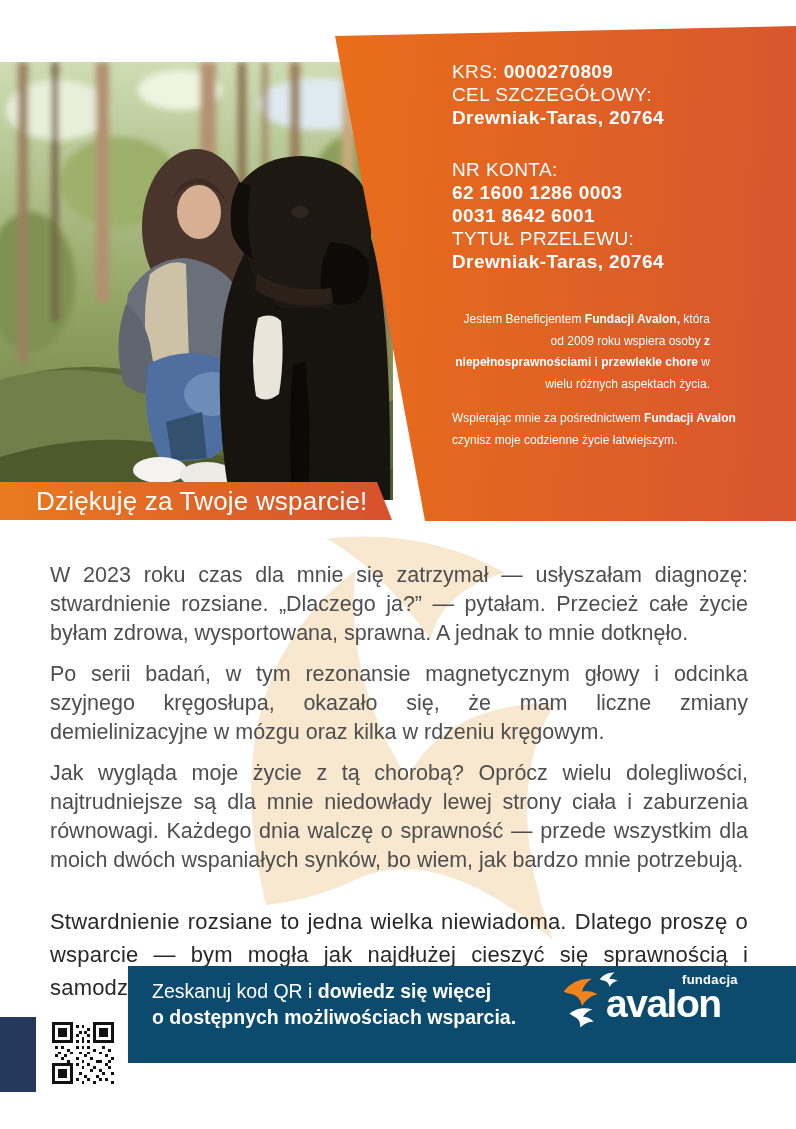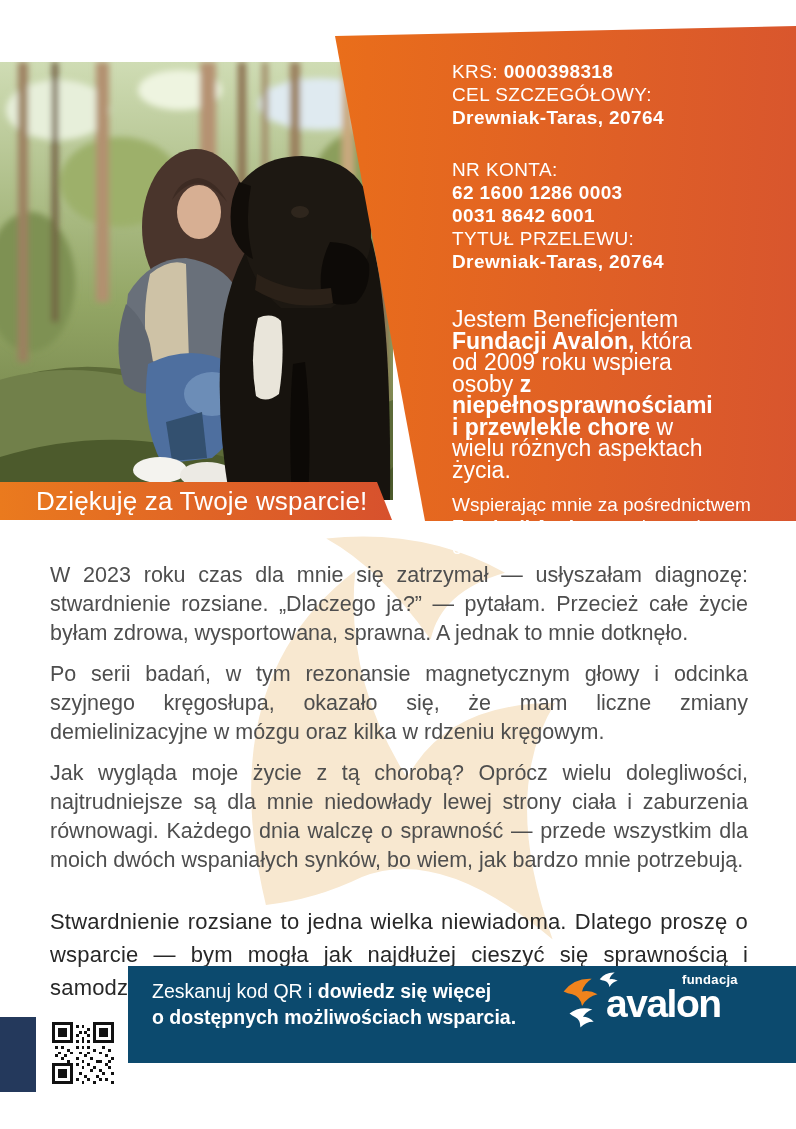--- a/index.html
+++ b/index.html
@@ -22,22 +22,22 @@
     background:linear-gradient(90deg, #ea7a1e 0%, #d7512d 100%);
     clip-path:polygon(0 0, 377px 0, 392px 100%, 0 100%);
     color:#ffffff; font-size:26px; line-height:38px; padding-left:36px;
     box-sizing:border-box; white-space:nowrap; letter-spacing:0.2px;
   }
   
   .donation { position:absolute; left:452px; top:60px; width:330px; z-index:3; color:#ffffff; }
   .d-line { font-size:19px; line-height:23px; letter-spacing:0.4px; }
   .b { font-weight:bold; }
   .blk-gap { height:29px; }
-  .beneficiary { margin-top:36px; width:258px; font-size:23px; line-height:21.5px; }
-  .support { margin-top:13px; width:302px; font-size:19px; line-height:21.5px; }
+  .beneficiary { margin-top:36px; width:258px; font-size:12px; line-height:21.5px;text-align:right; }
+  .support { margin-top:13px; width:302px; font-size:12px; line-height:21.5px; }
   
   .watermark {
     position:absolute; left:190px; top:590px; width:420px; height:330px; z-index:1;
     transform:rotate(-42deg) scale(1.0,1.45);
   }
   .story {
     position:absolute; left:38px; top:549px; width:722px; z-index:2;
     color:#4e4e4e; font-size:21.5px; line-height:29px; text-align:justify;
   }
   .story p { margin:12px; }
@@ -123,21 +123,21 @@
         <path d="M257 212 Q291 232 331 226 L333 241 Q292 250 255 228 Z" fill="#2b2118"></path>
         <path d="M258 256 Q272 250 281 259 Q285 296 279 332 Q266 342 256 334 Q249 292 258 256 Z" fill="#e9e5da"></path>
         <path d="M305 300 Q312 360 308 438 L292 438 Q288 360 293 302 Z" fill="#0c0906"></path>
       </g>
     </svg>
   </div>
 
   <div class="orange-panel"></div>
 
   <div class="donation">
-    <div class="d-line"><span>KRS: </span><span class="b">0000398318</span></div>
+    <div class="d-line"><span>KRS: </span><span class="b">0000270809</span></div>
     <div class="d-line">CEL SZCZEGÓŁOWY:</div>
     <div class="d-line b">Drewniak-Taras, 20764</div>
     <div class="blk-gap"></div>
     <div class="d-line">NR KONTA:</div>
     <div class="d-line b">62 1600 1286 0003</div>
     <div class="d-line b">0031 8642 6001</div>
     <div class="d-line">TYTUŁ PRZELEWU:</div>
     <div class="d-line b">Drewniak-Taras, 20764</div>
     <div class="beneficiary"><span>Jestem Beneficjentem </span><span class="b">Fundacji Avalon,</span><span> która od 2009 roku wspiera osoby </span><span class="b">z niepełnosprawnościami i przewlekle chore</span><span> w wielu różnych aspektach życia.</span></div>
     <div class="support"><span>Wspierając mnie za pośrednictwem </span><span class="b">Fundacji Avalon</span><span> czynisz moje codzienne życie łatwiejszym.</span></div>

